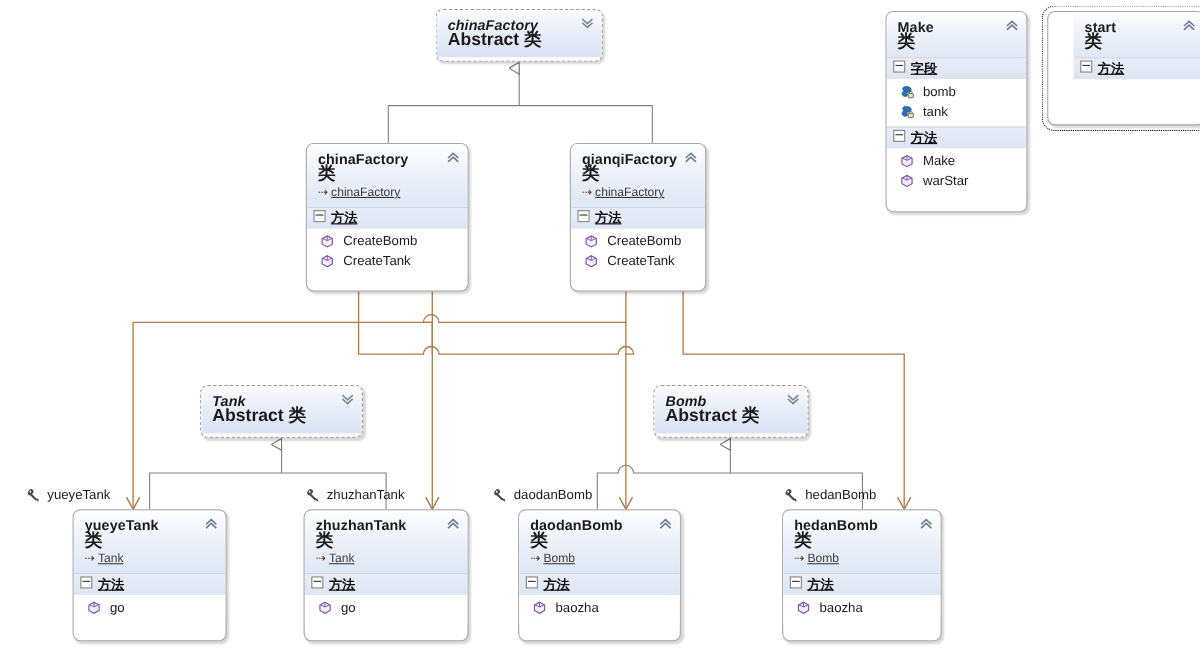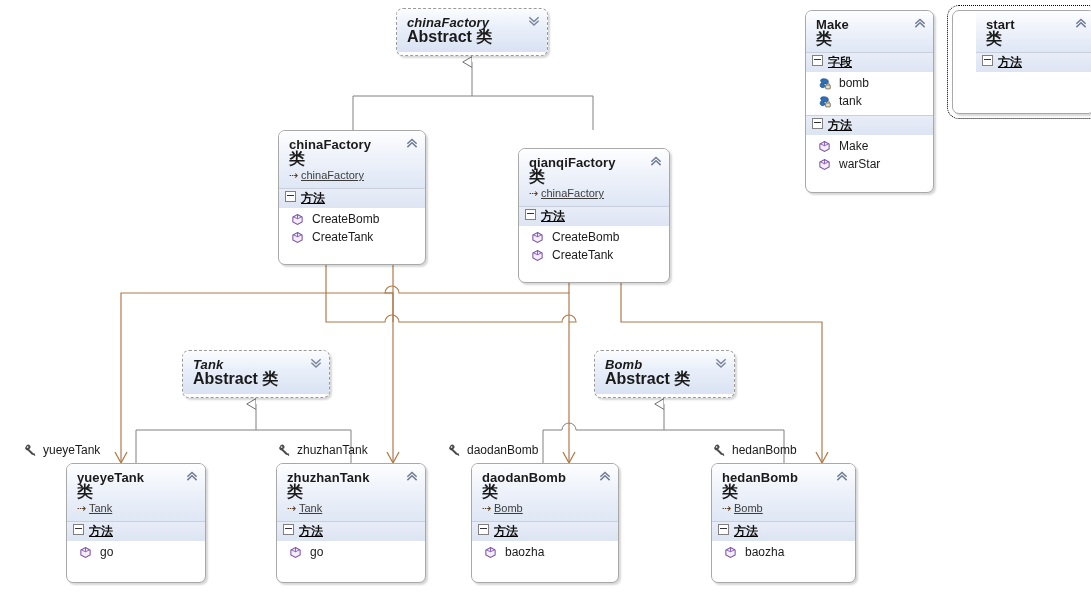--- a/index.html
+++ b/index.html
@@ -231,21 +231,21 @@
           </div>
           <div class="mem">
             <svg class="ic" viewBox="0 0 14 14">
               <path d="M7 1.6 L12 4.3 L12 9.7 L7 12.4 L2 9.7 L2 4.3 Z" fill="#f3eef9" stroke="#7b4fa8" stroke-width="1.1"></path>
               <path d="M7 1.6 L7 6.2 M7 6.2 L2.3 4.0 M7 6.2 L11.7 4.0" stroke="#7b4fa8" stroke-width="0.9" fill="none"></path>
             </svg>
             <span class="mem-label">CreateTank</span>
           </div>
         </div>
       </div>
-      <div class="cls" style="left: 502px; top: 130px; width: 152px; min-height: 135px; margin-top: 18px;">
+      <div class="cls" style="left: 502px; top: 130px; width: 124px; min-height: 135px;">
         <div class="hdr">
           <svg class="chev" viewBox="0 0 14 14">
             <path d="M2.2 7.2 L7 2.8 L11.8 7.2" fill="none" stroke="#6f7b93" stroke-width="1.7" stroke-linecap="square"></path>
             <path d="M2.2 11.2 L7 6.8 L11.8 11.2" fill="none" stroke="#6f7b93" stroke-width="1.7" stroke-linecap="square"></path>
           </svg>
           <div class="cls-name">qianqiFactory</div>
           <div class="cls-kind">类</div>
           <div class="cls-base"><span class="base-arrow">⇢</span><span>chinaFactory</span></div>
         </div>
         <div class="sect">

